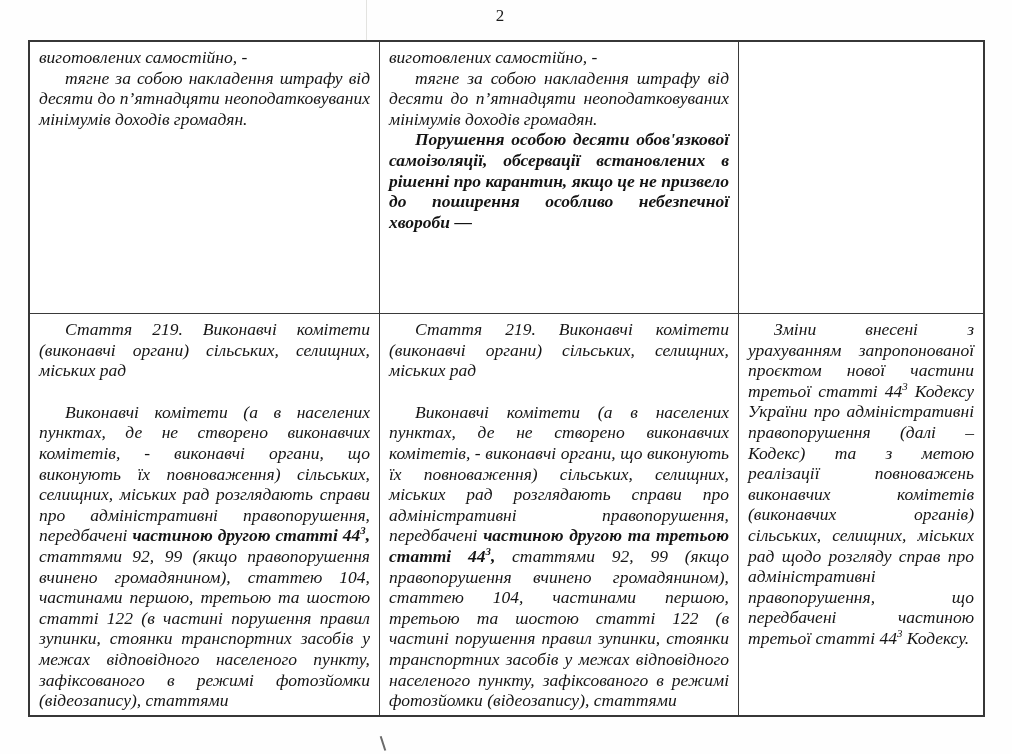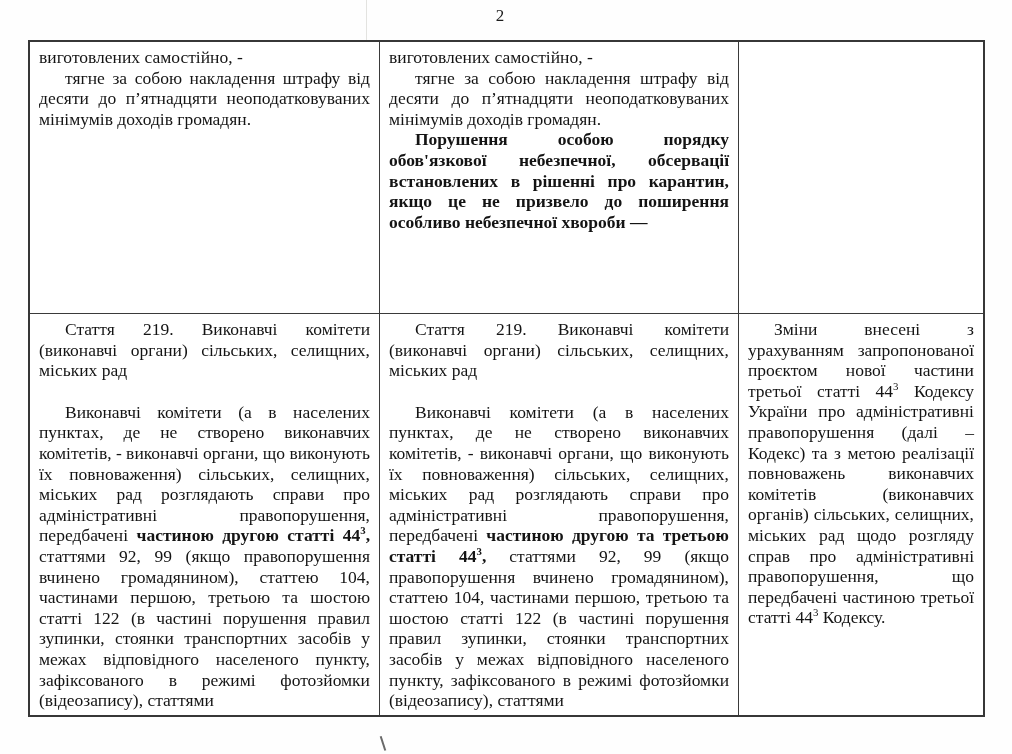--- a/index.html
+++ b/index.html
@@ -39,20 +39,21 @@
     border: 2px solid #373737;
     background: #fff;
   }
   .cell {
     box-sizing: border-box;
     padding: 5px 9px 3px 9px;
     overflow: hidden;
     font-size: 17.5px;
     line-height: 20.6px;
     text-align: justify;
+    font-style: italic;
   }
   .cb-r { border-right: 1.4px solid #3a3a3a; }
   .cb-b { border-bottom: 1.6px solid #3a3a3a; }
   .cell p { margin: 0; }
   .indent { text-indent: 26px; }
   .bold { font-weight: bold; }
   .gap-before { margin-top: 21px !important; }
   sup {
     font-size: 0.62em;
     line-height: 0;
@@ -78,21 +79,21 @@
   <div class="comp-table">
 
     <div class="cell cb-r cb-b">
       <p>виготовлених самостійно, -</p>
       <p class="indent">тягне за собою накладення штрафу від десяти до п’ятнадцяти неоподатковуваних мінімумів доходів громадян.</p>
     </div>
 
     <div class="cell cb-r cb-b">
       <p>виготовлених самостійно, -</p>
       <p class="indent">тягне за собою накладення штрафу від десяти до п’ятнадцяти неоподатковуваних мінімумів доходів громадян.</p>
-      <p class="indent bold">Порушення особою порядку обов'язкової небезпечної, обсервації встановлених в рішенні про карантин, якщо це не призвело до поширення особливо небезпечної хвороби —</p>
+      <p class="indent bold">Порушення особою десяти обов'язкової самоізоляції, обсервації встановлених в рішенні про карантин, якщо це не призвело до поширення особливо небезпечної хвороби —</p>
     </div>
 
     <div class="cell cb-b"></div>
 
     <div class="cell cb-r">
       <p class="indent">Стаття 219. Виконавчі комітети (виконавчі органи) сільських, селищних, міських рад</p>
       <p class="indent gap-before"><span>Виконавчі комітети (а в населених пунктах, де не створено виконавчих комітетів, - виконавчі органи, що виконують їх повноваження) сільських, селищних, міських рад розглядають справи про адміністративні правопорушення, передбачені </span><b><span>частиною другою статті 44</span><sup>3</sup><span>,</span></b><span> статтями 92, 99 (якщо правопорушення вчинено громадянином), статтею 104, частинами першою, третьою та шостою статті 122 (в частині порушення правил зупинки, стоянки транспортних засобів у межах відповідного населеного пункту, зафіксованого в режимі фотозйомки (відеозапису), статтями</span></p>
     </div>
 
     <div class="cell cb-r">

